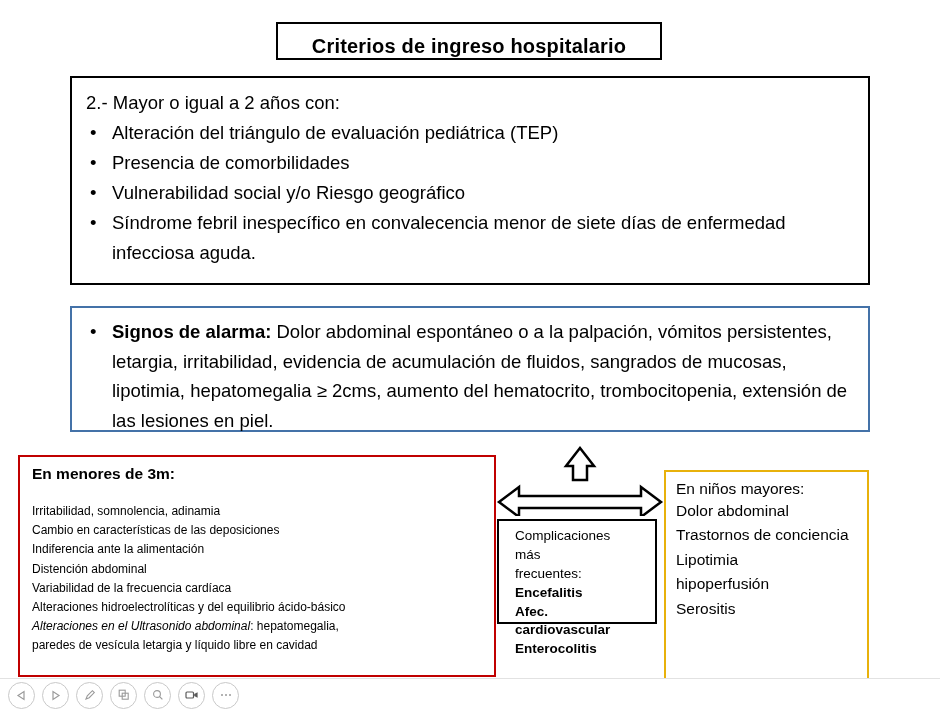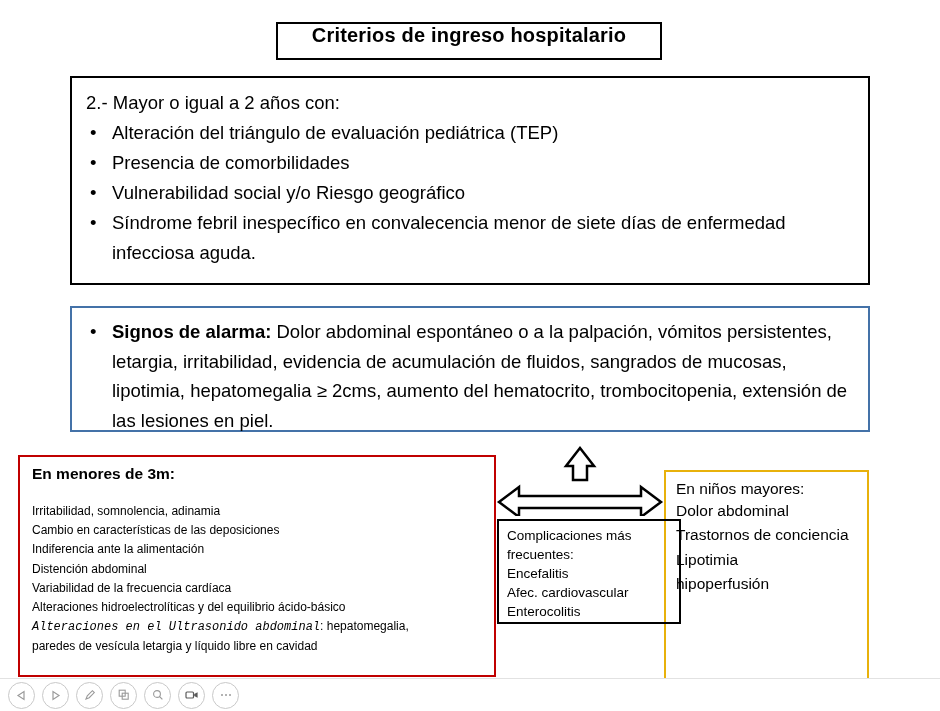--- a/index.html
+++ b/index.html
@@ -18,21 +18,21 @@
 
   
   .title-box {
     position: absolute;
     left: 276px;
     top: 22px;
     width: 386px;
     height: 38px;
     border: 2px solid #000000;
     display: flex;
-    align-items: flex-start;
+    align-items: flex-end;
     justify-content: center;
     box-sizing: border-box;
   }
   .title-text {
     font-size: 20px;
     font-weight: bold;
     letter-spacing: 0.2px;
   }
 
   
@@ -105,21 +105,21 @@
   }
   .red-head {
     font-size: 15.5px;
     font-weight: bold;
     margin-bottom: 19px;
   }
   .red-line {
     font-size: 12px;
     line-height: 1.60;
   }
-  .italic { font-style: italic; font-family: Liberation Mono, monospace; }
+  .italic { font-style: italic; }
 
   
   .yellow-box {
     position: absolute;
     left: 664px;
     top: 470px;
     width: 205px;
     height: 210px;
     border: 2.5px solid #e8b10b;
     box-sizing: border-box;
@@ -133,31 +133,31 @@
   .yellow-line {
     font-size: 15.5px;
     line-height: 1.58;
   }
 
   
   .center-box {
     position: absolute;
     left: 497px;
     top: 519px;
-    width: 184px;
+    width: 160px;
     height: 105px;
     border: 2.5px solid #000000;
     box-sizing: border-box;
-    padding: 6px 8px;
+    padding: 6px 16px;
   }
   .center-line {
     font-size: 13.5px;
     line-height: 1.40;
   }
-  .center-line.b { font-weight: normal; }
+  .center-line.b { font-weight: bold; }
 
   
   .arrow-svg {
     position: absolute;
     left: 495px;
     top: 446px;
     width: 170px;
     height: 70px;
   }
 
@@ -235,20 +235,21 @@
   <div class="red-line"><span class="italic">Alteraciones en el Ultrasonido abdominal</span><span>: hepatomegalia,</span></div>
   <div class="red-line">paredes de vesícula letargia y líquido libre en cavidad</div>
 </div>
 
 <div class="yellow-box">
   <div class="yellow-head">En niños mayores:</div>
   <div class="yellow-line">Dolor abdominal</div>
   <div class="yellow-line">Trastornos de conciencia</div>
   <div class="yellow-line">Lipotimia</div>
   <div class="yellow-line">hipoperfusión</div>
+  <div class="yellow-line">Serositis</div>
 </div>
 
 <div class="center-box">
   <div class="center-line">Complicaciones más</div>
   <div class="center-line">frecuentes:</div>
   <div class="center-line b">Encefalitis</div>
   <div class="center-line b">Afec. cardiovascular</div>
   <div class="center-line b">Enterocolitis</div>
 </div>
 

